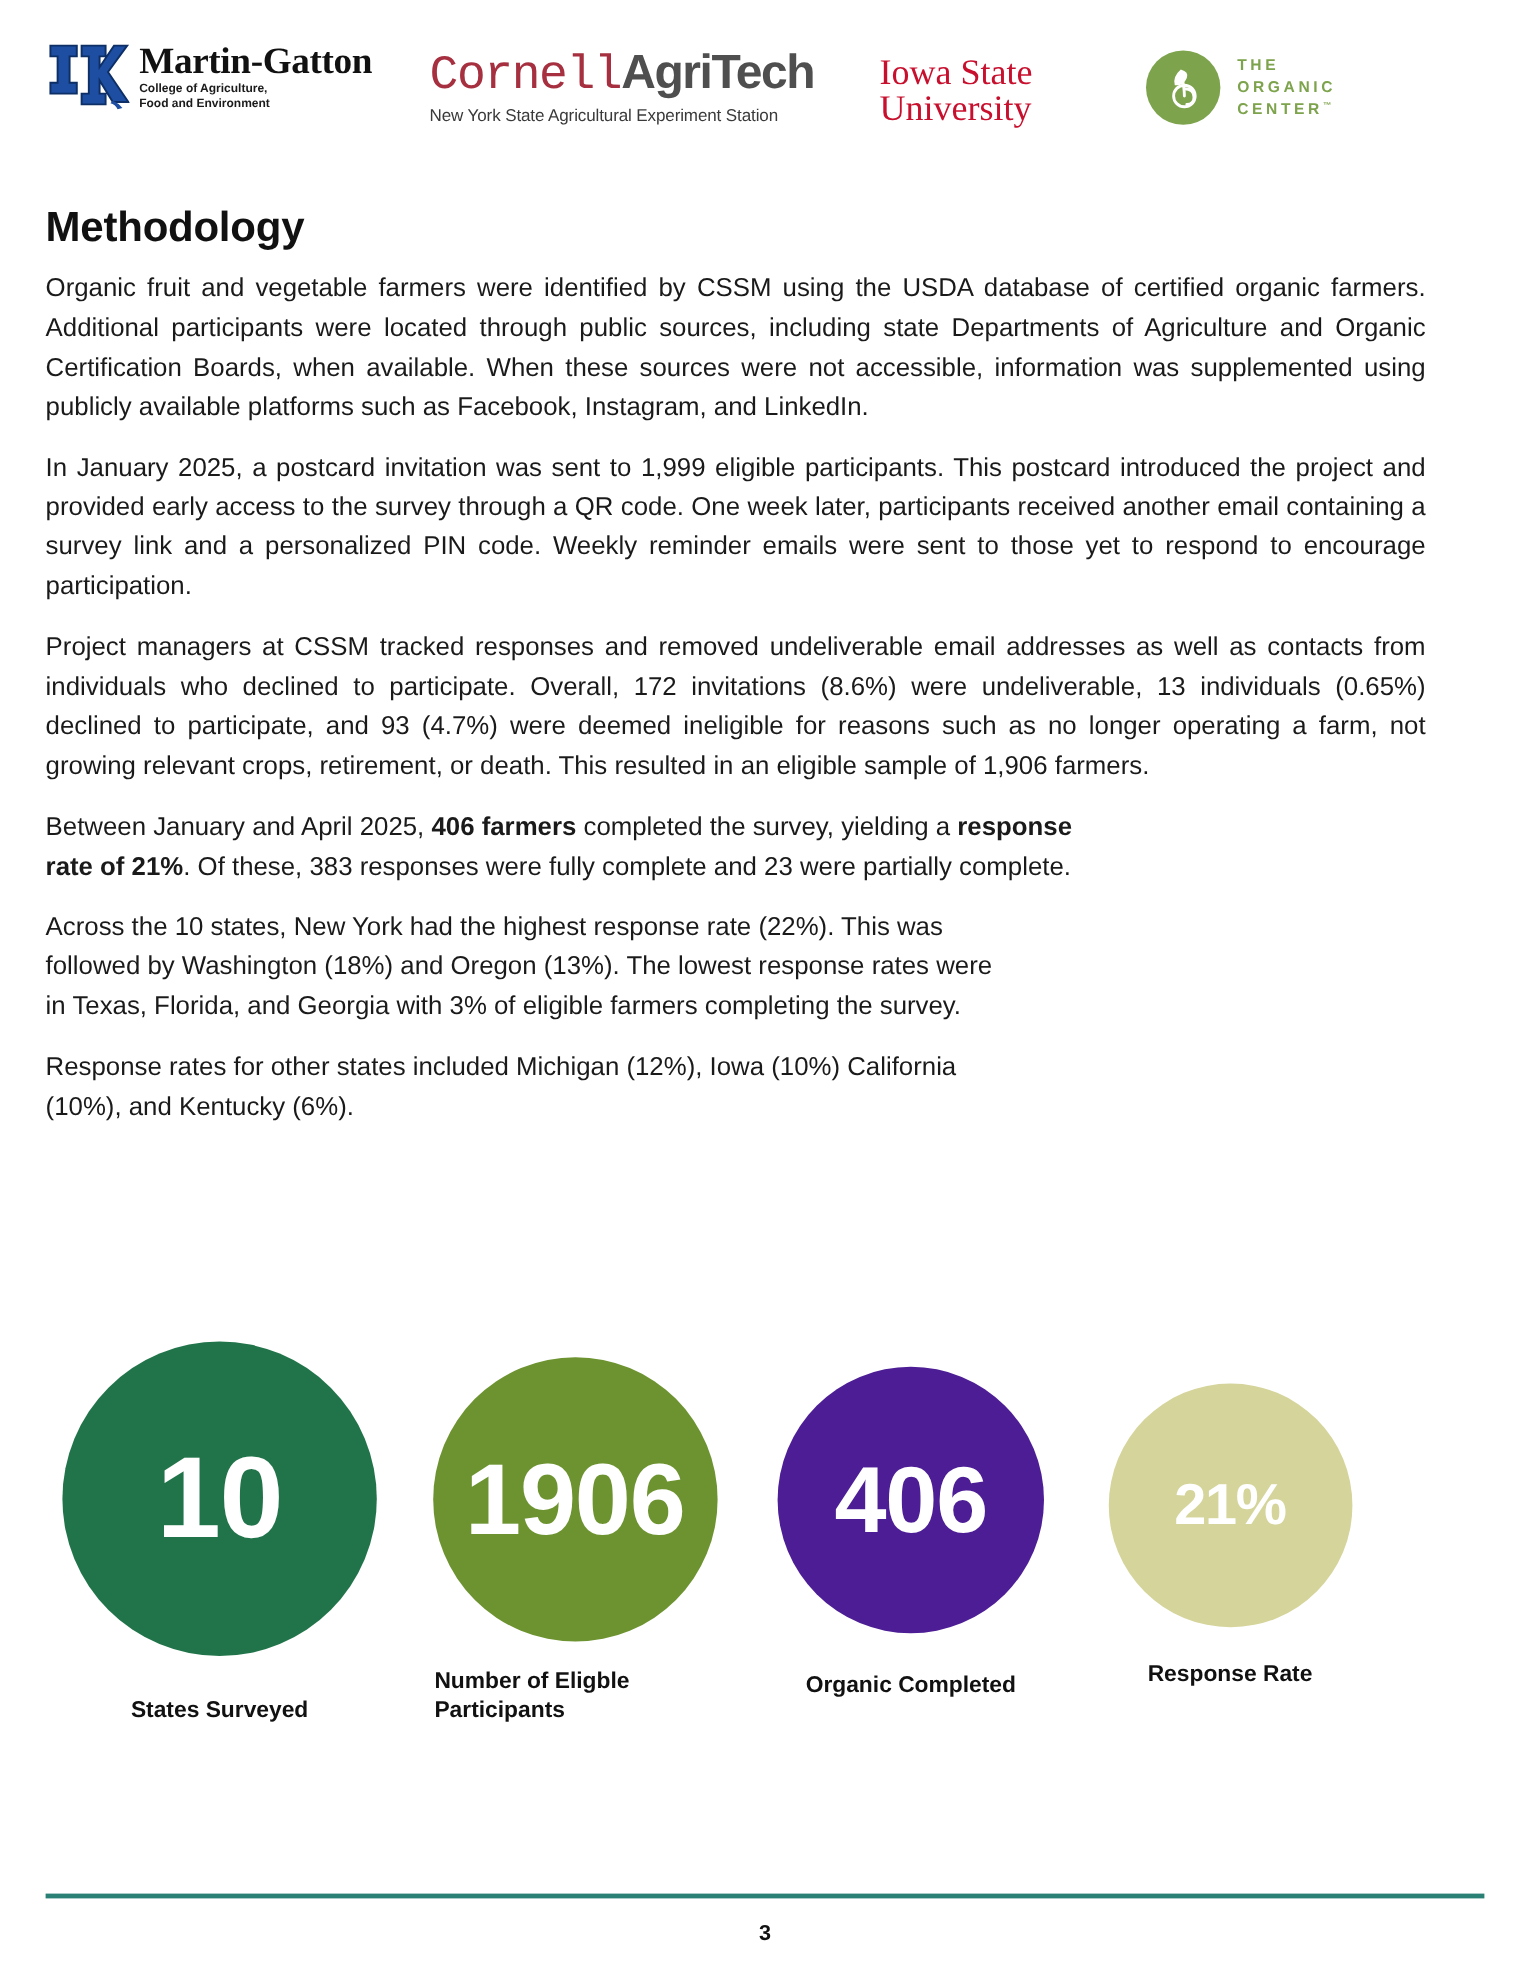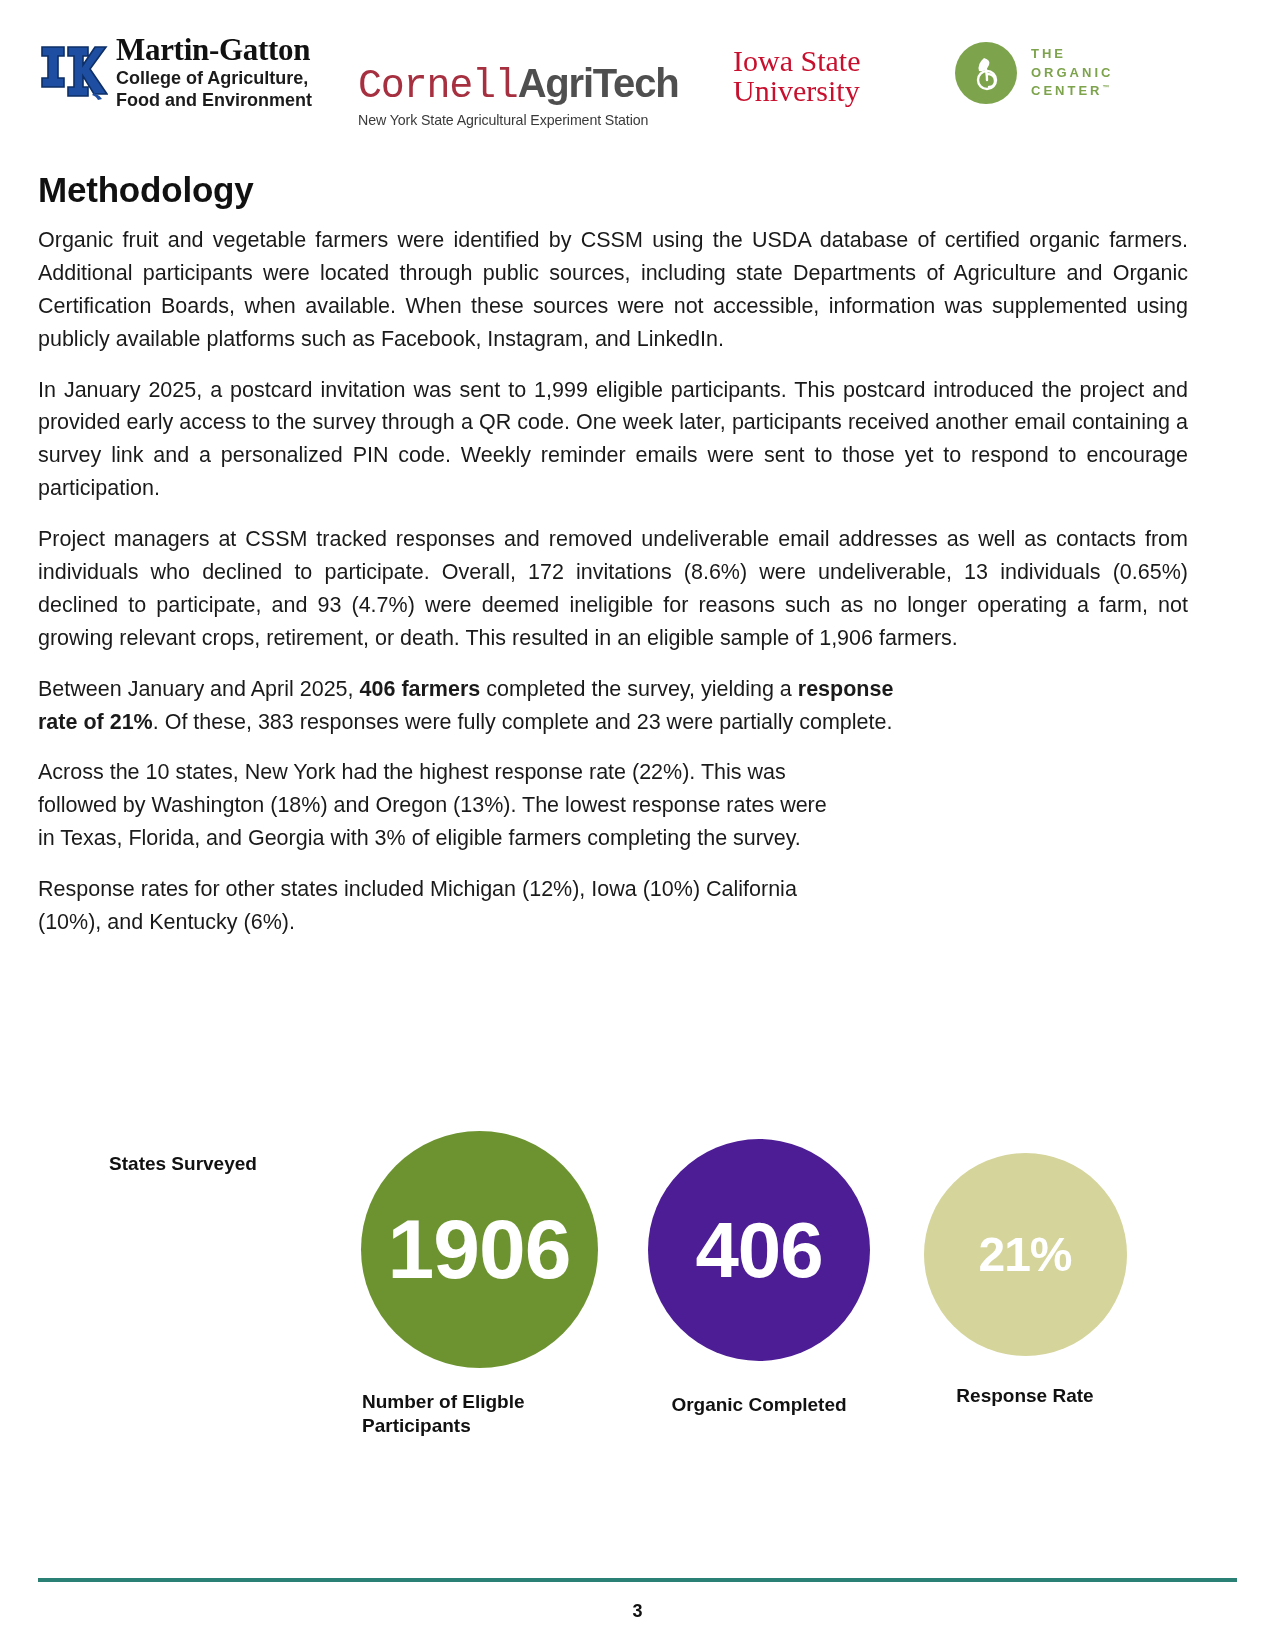--- a/index.html
+++ b/index.html
@@ -38,21 +38,21 @@
   .uk-title {
     font-family: "Liberation Serif", serif;
     font-weight: bold;
     font-size: 31px;
     color: #111;
     letter-spacing: -0.3px;
     line-height: 1.02;
   }
   .uk-sub {
     font-family: "Liberation Sans", sans-serif;
-    font-size: 18px;
+    font-size: 10px;
     font-weight: 600;
     color: #1b1b1b;
     line-height: 1.22;
     margin-top: 2px;
   }
 
   
   .logo-cornell {
     position: absolute; left: 358px; top: 22px;
     line-height: 1;
@@ -213,21 +213,21 @@
       <div class="uk-sub">
         <div>College of Agriculture,</div>
         <div>Food and Environment</div>
       </div>
     </div>
   </div>
 
   <div class="logo-cornell">
     <div class="cornell-row">
       <span class="cornell-word" style="color: rgb(166, 48, 63);">Cornell</span>
-        <span class="agritech-word" style="color: rgb(79, 79, 79); margin-top: 23px;">AgriTech</span>
+        <span class="agritech-word" style="color: rgb(79, 79, 79);">AgriTech</span>
     </div>
     <div class="cornell-sub">New York State Agricultural Experiment Station</div>
   </div>
 
   <div class="logo-isu">
     <div class="isu-line" style="color: rgb(200, 16, 46);">Iowa State</div>
     <div class="isu-line" style="color: rgb(200, 16, 46);">University</div>
   </div>
 
   <div class="logo-toc">
@@ -261,20 +261,21 @@
   <p class="para narrow"><span>Between January and April 2025, </span><b>406 farmers</b><span> completed the survey, yielding a </span><b>response rate of 21%</b><span>. Of these, 383 responses were fully complete and 23 were partially complete.</span></p>
 
   <p class="para narrow2">Across the 10 states, New York had the highest response rate (22%). This was followed by Washington (18%) and Oregon (13%). The lowest response rates were in Texas, Florida, and Georgia with 3% of eligible farmers completing the survey.</p>
 
   <p class="para narrow2">Response rates for other states included Michigan (12%), Iowa (10%) California (10%), and Kentucky (6%).</p>
 </div>
 
 <div class="stats">
 
   <div class="stat" style="left:0px; top:10px; width:290px;">
+    <div class="stat-bubble" id="bubble0" style="width: 262px; height: 262px; font-size: 96px; margin: 0px auto; background: rgb(33, 116, 74);">10</div>
     <div class="stat-label" style="margin-top:34px;">States Surveyed</div>
   </div>
 
   <div class="stat" style="left:306px; top:23px; width:270px;">
     <div class="stat-bubble" id="bubble1" style="width: 237px; height: 237px; font-size: 84px; margin: 0px auto; background: rgb(109, 147, 48);">1906</div>
     <div class="stat-label" style="margin-top:22px; text-align:left; padding-left:18px;">
       <div>Number of Eligble</div>
       <div>Participants</div>
     </div>
   </div>

